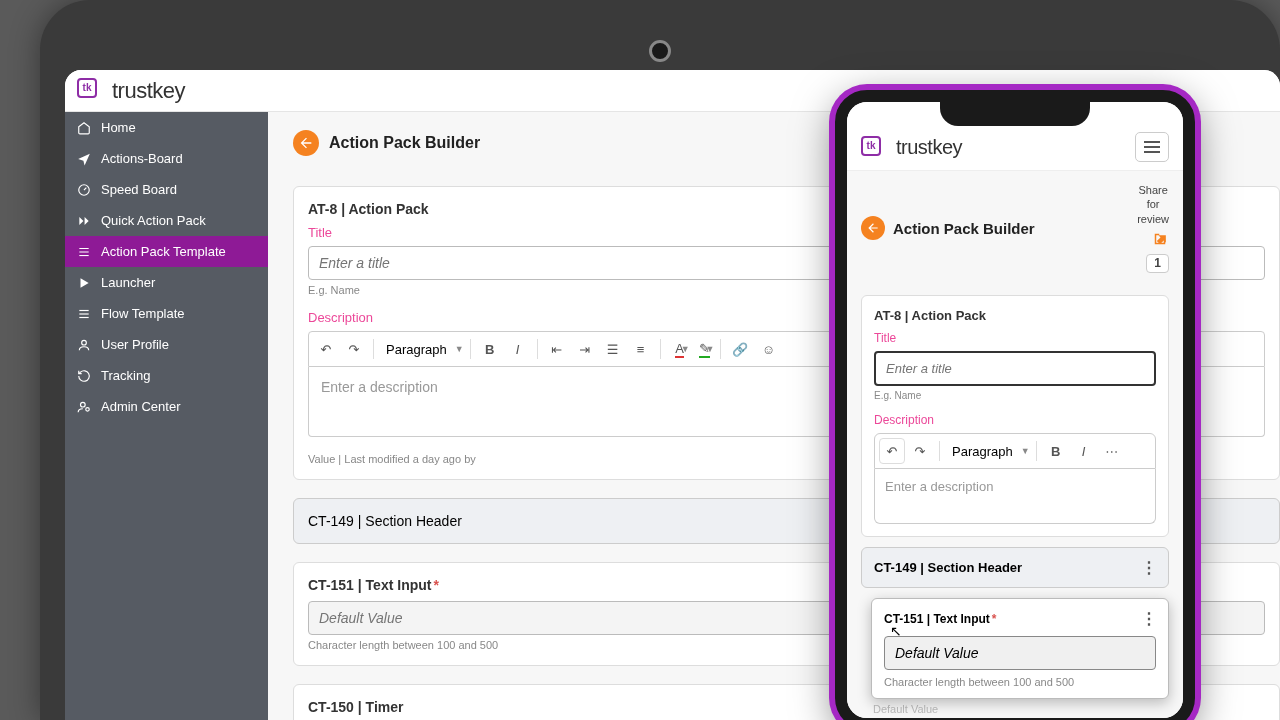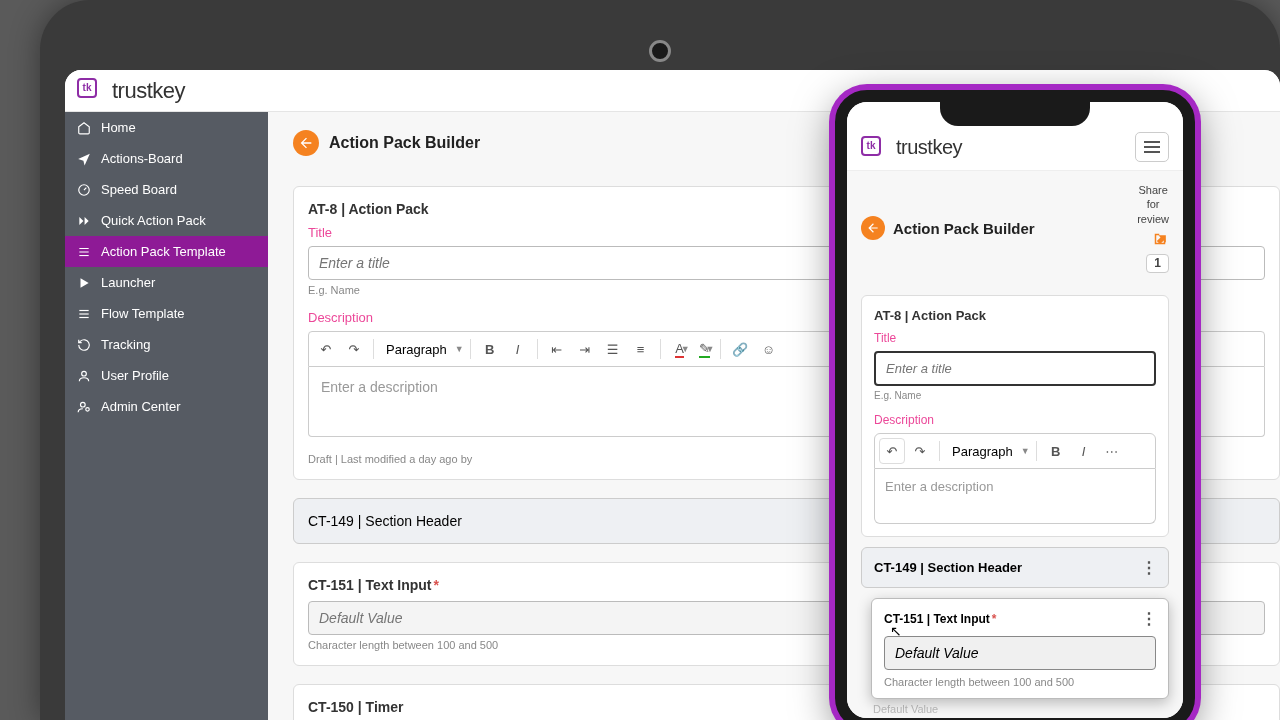--- a/index.html
+++ b/index.html
@@ -167,34 +167,34 @@
               <line x1="4" y1="6" x2="20" y2="6"></line>
               <line x1="4" y1="12" x2="20" y2="12"></line>
               <line x1="4" y1="18" x2="20" y2="18"></line>
             </svg>
           </span>
         <span>Flow Template</span>
       </div>
       <div class="nav-item">
         <span class="nav-icon">
             <svg width="14" height="14" viewBox="0 0 24 24" fill="none" stroke="currentColor" stroke-width="2">
+              <circle cx="12" cy="8" r="4"></circle>
+              <path d="M4 21c0-4 4-6 8-6s8 2 8 6"></path>
+            </svg>
+          </span>
+        <span>User Profile</span>
+      </div>
+      <div class="nav-item">
+        <span class="nav-icon">
+            <svg width="14" height="14" viewBox="0 0 24 24" fill="none" stroke="currentColor" stroke-width="2">
               <path d="M3 12a9 9 0 1 0 3-6.7L3 8"></path>
               <polyline points="3 3 3 8 8 8"></polyline>
             </svg>
           </span>
         <span>Tracking</span>
-      </div>
-      <div class="nav-item">
-        <span class="nav-icon">
-            <svg width="14" height="14" viewBox="0 0 24 24" fill="none" stroke="currentColor" stroke-width="2">
-              <circle cx="12" cy="8" r="4"></circle>
-              <path d="M4 21c0-4 4-6 8-6s8 2 8 6"></path>
-            </svg>
-          </span>
-        <span>User Profile</span>
       </div>
       <div class="nav-item">
         <span class="nav-icon">
             <svg width="14" height="14" viewBox="0 0 24 24" fill="none" stroke="currentColor" stroke-width="2">
               <circle cx="10" cy="8" r="4"></circle>
               <path d="M2 21c0-4 4-6 8-6"></path>
               <circle cx="18" cy="16" r="3"></circle>
             </svg>
           </span>
         <span>Admin Center</span>
@@ -244,21 +244,21 @@
           <div class="rte-btn">
               <span style="border-bottom:2px solid #2a2;">✎</span>
             </div>
             <span class="chev">▼</span>
           <div class="rte-sep"></div>
           <div class="rte-btn">🔗</div>
           <div class="rte-btn">☺</div>
         </div>
         <div class="rte-content">Enter a description</div>
 
-        <div class="meta">Draft | Last modified a day ago by</div>
+        <div class="meta">Value | Last modified a day ago by</div>
       </div>
 
       <div class="section-block">CT-149 | Section Header</div>
 
       <div class="card">
         <div class="card-heading">
           <span>CT-151 | Text Input</span><span class="required">*</span>
         </div>
         <input class="text-input" style="background: rgb(244, 244, 244);" placeholder="Default Value">
         <div class="helper">Character length between 100 and 500</div>

